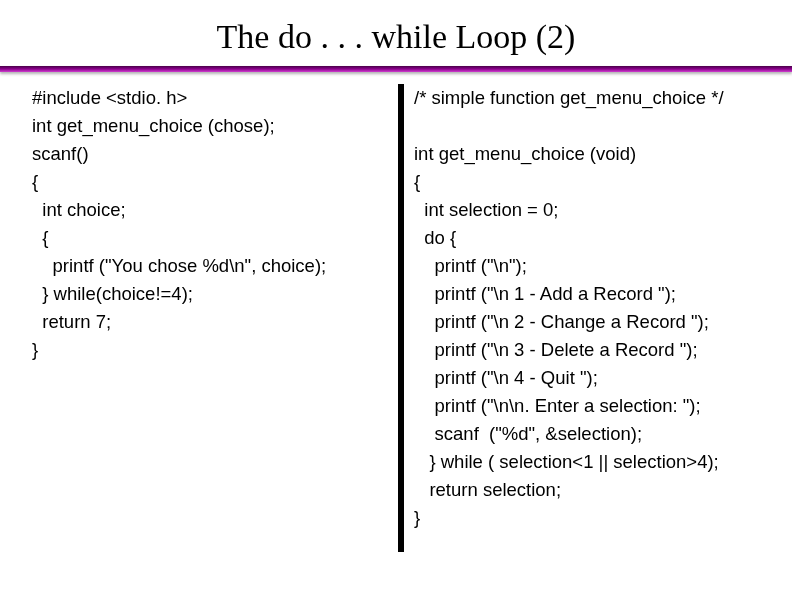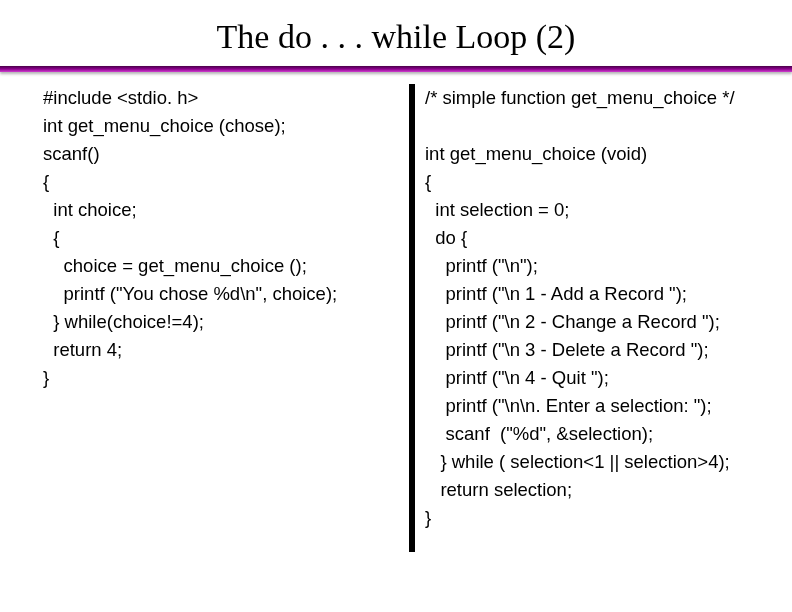--- a/index.html
+++ b/index.html
@@ -26,21 +26,20 @@
     height: 6px;
     background: linear-gradient(to bottom, #4a004a 0%, #8a008a 50%, #d040d0 100%);
     box-shadow: 0 2px 3px rgba(0,0,0,0.3);
   }
   .content {
     display: flex;
     padding: 12px 28px 0 32px;
   }
   .col-left {
     flex: 0 0 360px;
-    margin-left: 11px;
   }
   .vline {
     flex: 0 0 6px;
     background: #000;
     margin-left: 6px;
     margin-right: 10px;
     height: 468px;
   }
   .col-right {
     flex: 1;
@@ -60,24 +59,23 @@
 <div class="divider"></div>
 
 <div class="content">
   <div class="col-left" id="left-col">
       <div class="code-line">#include &lt;stdio. h&gt;</div>
       <div class="code-line">int get_menu_choice (chose);</div>
       <div class="code-line">scanf()</div>
       <div class="code-line">{</div>
       <div class="code-line">  int choice;</div>
       <div class="code-line">  {</div>
-      <div class="code-line">    choice = get_menu_choice ();</div>
       <div class="code-line">    printf ("You chose %d\n", choice);</div>
       <div class="code-line">  } while(choice!=4);</div>
-      <div class="code-line">  return 4;</div>
+      <div class="code-line">  return 7;</div>
       <div class="code-line">}</div>
     </div>
   <div class="vline"></div>
   <div class="col-right" id="right-col">
       <div class="code-line">/* simple function get_menu_choice */</div>
       <div class="code-line">&nbsp;</div>
       <div class="code-line">int get_menu_choice (void)</div>
       <div class="code-line">{</div>
       <div class="code-line">  int selection = 0;</div>
       <div class="code-line">  do {</div>

